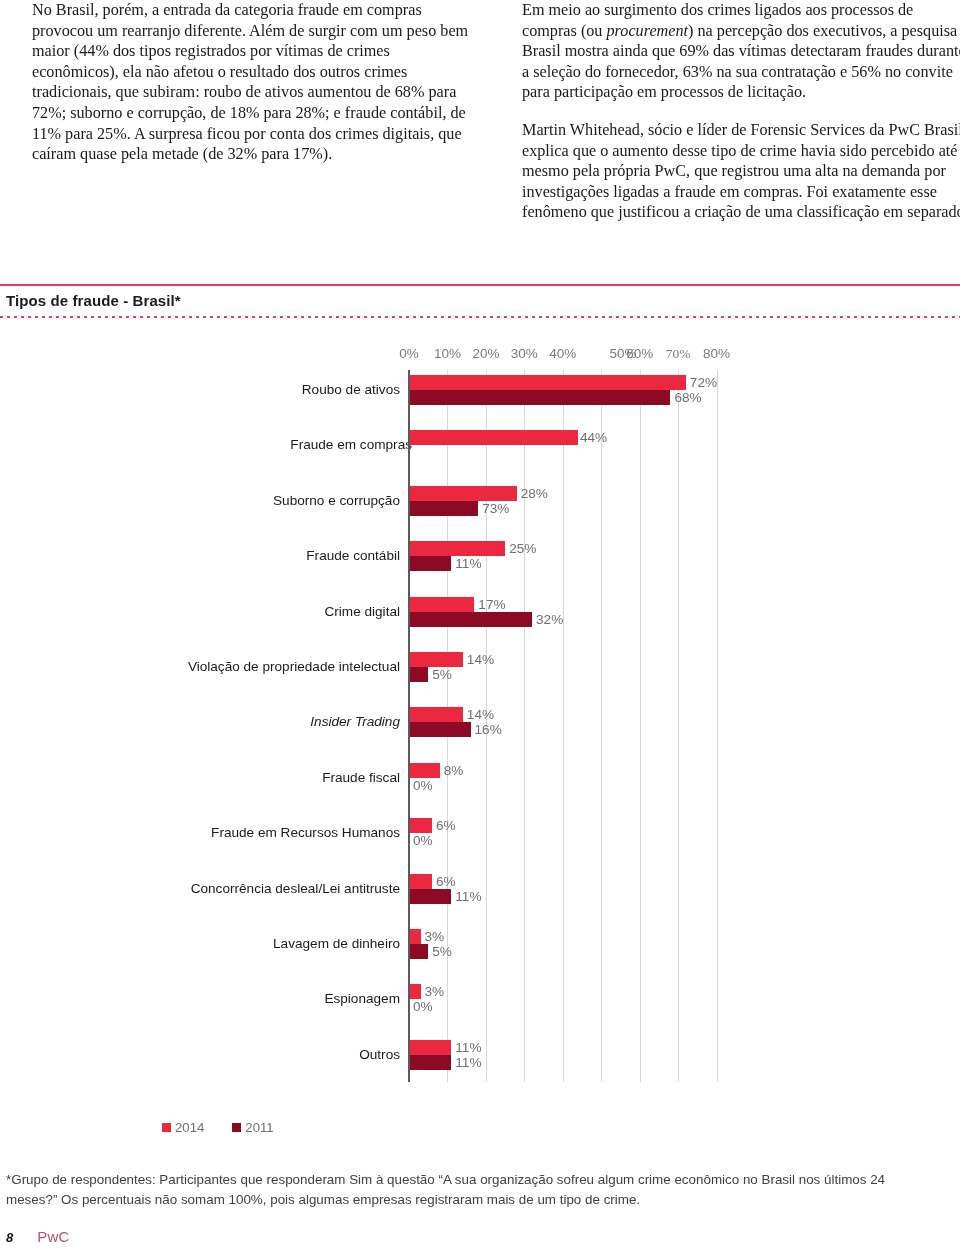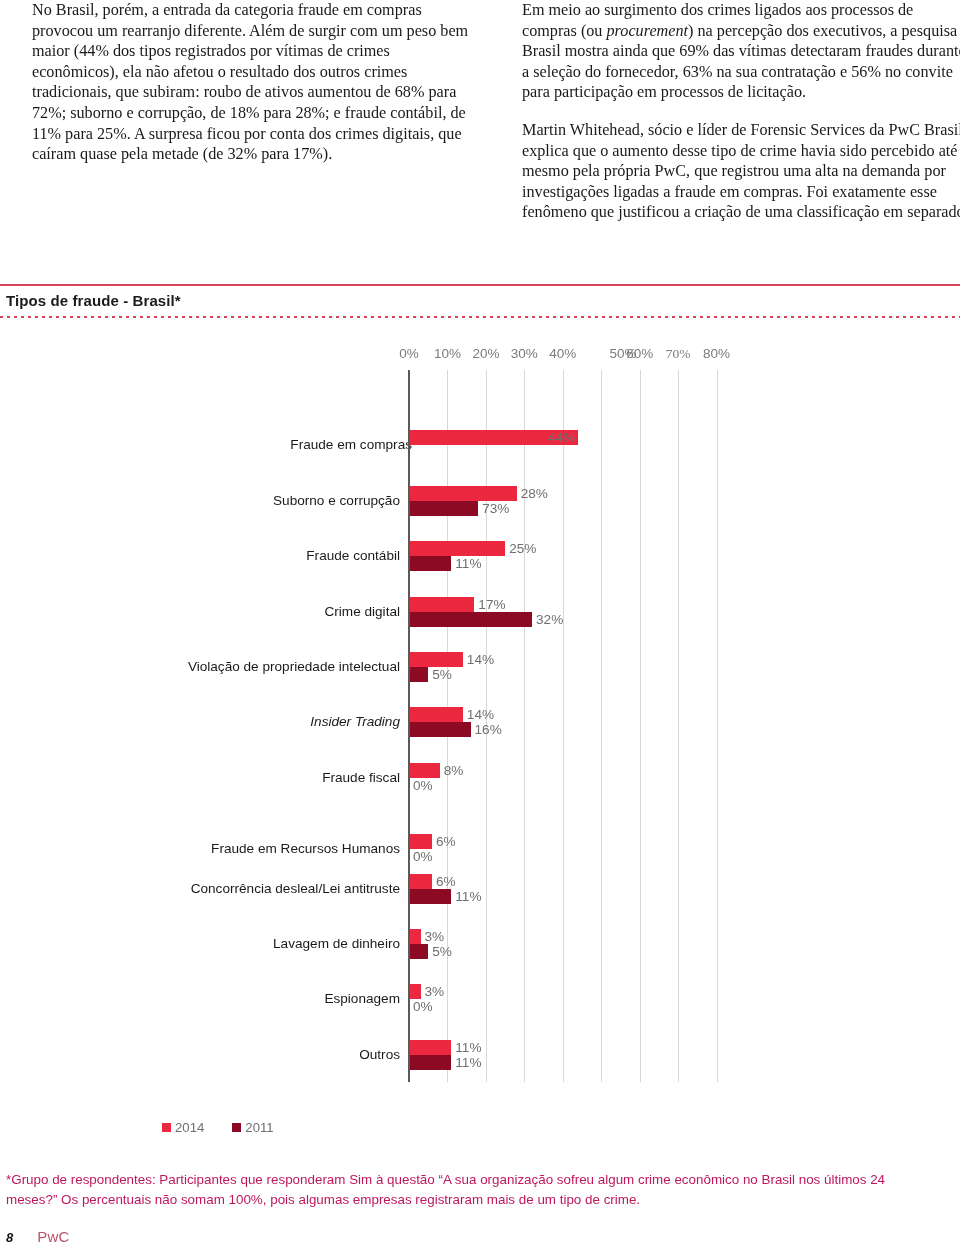--- a/index.html
+++ b/index.html
@@ -174,21 +174,21 @@
   }
 
   
   #footnote {
     position: absolute;
     left: 6px;
     top: 1170px;
     width: 930px;
     font-size: 13.4px;
     line-height: 20px;
-    color: #be185d;
+    color: #404040;
   }
 
   #footer {
     position: absolute;
     left: 6px;
     top: 1228px;
     display: flex;
     align-items: baseline;
     gap: 24px;
   }
@@ -240,24 +240,31 @@
         <div class="gridline" style="left: 447.45px;"></div>
         <div class="gridline" style="left: 485.9px;"></div>
         <div class="gridline" style="left: 524.35px;"></div>
         <div class="gridline" style="left: 562.8px;"></div>
         <div class="gridline" style="left: 601.25px;"></div>
         <div class="gridline" style="left: 639.7px;"></div>
         <div class="gridline" style="left: 678.15px;"></div>
         <div class="gridline" style="left: 716.6px;"></div>
       </div>
     <div id="bars-layer">
+        <div class="cat-group" style="top: 5px; height: 32px;">
+          <div class="cat-label" style="top: 7px; right: 560px;">Roubo de ativos</div>
+          <div class="bar y2014" style="left: 409px; top: 0px; width: 276.84px;"></div>
+          <div class="bar-value" style="left: 689.84px; top: 0px;">72%</div>
+          <div class="bar y2011" style="left: 409px; top: 15px; width: 261.46px;"></div>
+          <div class="bar-value" style="left: 674.46px; top: 15px;">68%</div>
+        </div>
         <div class="cat-group" style="top: 60.4px; height: 32px; padding-left: 12px;">
           <div class="cat-label" style="top: 7px; right: 560px;">Fraude em compras</div>
           <div class="bar y2014" style="left: 409px; top: 0px; width: 169.18px;"></div>
-          <div class="bar-value" style="left: 548px; top: 0px;">44%</div>
+          <div class="bar-value" style="left: 580px; top: 0px;">44%</div>
         </div>
         <div class="cat-group" style="top: 115.8px; height: 32px;">
           <div class="cat-label" style="top: 7px; right: 560px;">Suborno e corrupção</div>
           <div class="bar y2014" style="left: 409px; top: 0px; width: 107.66px;"></div>
           <div class="bar-value" style="left: 520.66px; top: 0px;">28%</div>
           <div class="bar y2011" style="left: 409px; top: 15px; width: 69.21px;"></div>
           <div class="bar-value" style="left: 482.21px; top: 15px;">73%</div>
         </div>
         <div class="cat-group" style="top: 171.2px; height: 32px;">
           <div class="cat-label" style="top: 7px; right: 560px;">Fraude contábil</div>
@@ -286,21 +293,21 @@
           <div class="bar-value" style="left: 466.83px; top: 0px;">14%</div>
           <div class="bar y2011" style="left: 409px; top: 15px; width: 61.52px;"></div>
           <div class="bar-value" style="left: 474.52px; top: 15px;">16%</div>
         </div>
         <div class="cat-group" style="top: 392.8px; height: 32px;">
           <div class="cat-label" style="top: 7px; right: 560px;">Fraude fiscal</div>
           <div class="bar y2014" style="left: 409px; top: 0px; width: 30.76px;"></div>
           <div class="bar-value" style="left: 443.76px; top: 0px;">8%</div>
           <div class="bar-value" style="left: 413px; top: 15px;">0%</div>
         </div>
-        <div class="cat-group" style="top: 448.2px; height: 32px; margin-top: 16px;">
+        <div class="cat-group" style="top: 448.2px; height: 32px;">
           <div class="cat-label" style="top: 7px; right: 560px;">Fraude em Recursos Humanos</div>
           <div class="bar y2014" style="left: 409px; top: 0px; width: 23.07px;"></div>
           <div class="bar-value" style="left: 436.07px; top: 0px;">6%</div>
           <div class="bar-value" style="left: 413px; top: 15px;">0%</div>
         </div>
         <div class="cat-group" style="top: 503.6px; height: 32px;">
           <div class="cat-label" style="top: 7px; right: 560px;">Concorrência desleal/Lei antitruste</div>
           <div class="bar y2014" style="left: 409px; top: 0px; width: 23.07px;"></div>
           <div class="bar-value" style="left: 436.07px; top: 0px;">6%</div>
           <div class="bar y2011" style="left: 409px; top: 15px; width: 42.295px;"></div>

